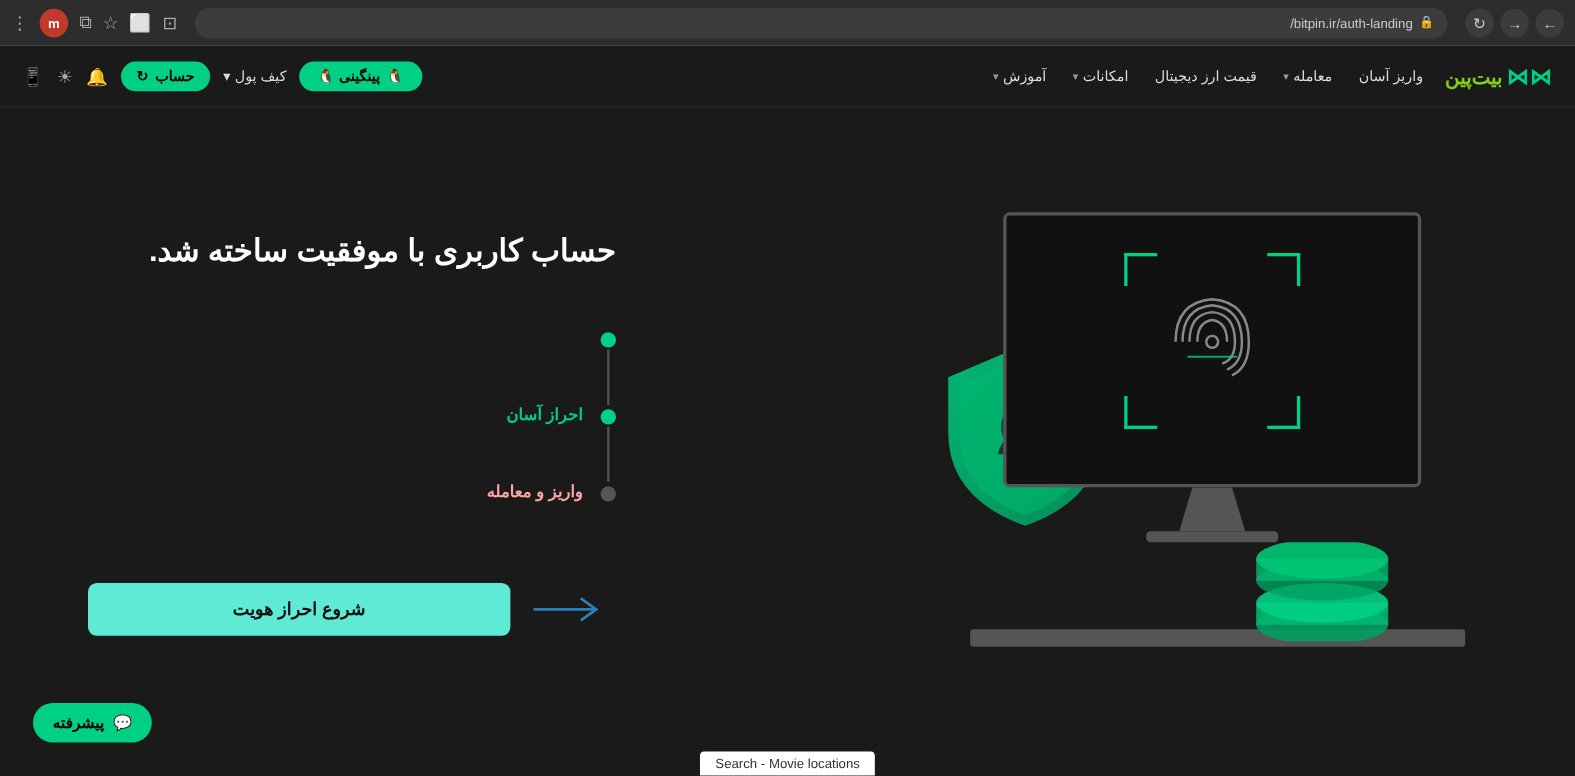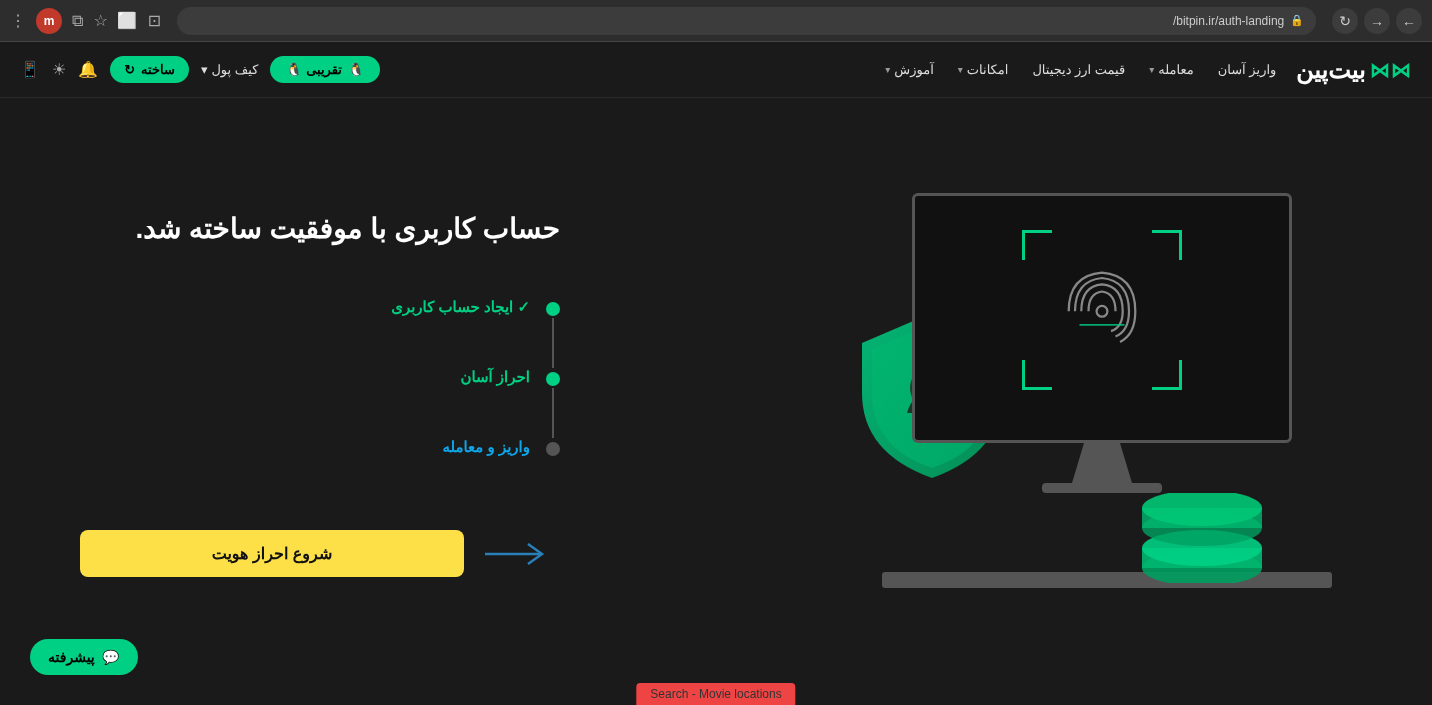--- a/index.html
+++ b/index.html
@@ -92,21 +92,21 @@
     }
     .logo {
       color: #00d084;
       font-size: 22px;
       font-weight: bold;
       letter-spacing: 1px;
       display: flex;
       align-items: center;
       gap: 4px;
     }
-    .logo-text { color: #ffffff; font-size: 24px; }
+    .logo-text { color: #84cc16; font-size: 18px; }
     .nav-links {
       display: flex;
       align-items: center;
       gap: 24px;
       direction: rtl;
     }
     .nav-link {
       color: #ddd;
       font-size: 13px;
       cursor: pointer;
@@ -318,37 +318,37 @@
       flex: 1;
       padding-bottom: 30px;
       text-align: right;
     }
     .step-title {
       font-size: 15px;
       font-weight: bold;
       margin-bottom: 4px;
     }
     .step-title.green { color: #00d084; }
-    .step-title.white { color: #0ea5e9; }
+    .step-title.white { color: #fca5a5; }
     .step-subtitle {
       font-size: 12px;
       color: #888;
       line-height: 1.6;
     }
 
     
     .cta-container {
       display: flex;
       align-items: center;
       gap: 16px;
       margin-bottom: 20px;
       direction: rtl;
     }
     .start-btn {
-      background: #fde047;
+      background: #5eead4;
       color: #111;
       border: none;
       border-radius: 8px;
       padding: 14px 0;
       font-size: 16px;
       font-weight: bold;
       cursor: pointer;
       flex: 1;
       text-align: center;
     }
@@ -378,21 +378,21 @@
       align-items: center;
       gap: 8px;
     }
 
     
     .tooltip-bar {
       position: fixed;
       bottom: 0;
       left: 50%;
       transform: translateX(-50%);
-      background: #ef4444;
+      background: #ffffff;
       color: #333;
       padding: 4px 14px;
       font-size: 12px;
       border-radius: 4px 4px 0 0;
       white-space: nowrap;
     }
   </style>
 </head>
 <body>
 
@@ -428,28 +428,28 @@
       <span class="nav-link">واریز آسان</span>
       <span class="nav-link">معامله <span class="arrow">▾</span></span>
       <span class="nav-link">قیمت ارز دیجیتال</span>
       <span class="nav-link">امکانات <span class="arrow">▾</span></span>
       <span class="nav-link">آموزش <span class="arrow">▾</span></span>
     </div>
   </div>
   <div class="navbar-left">
     <button class="pinghini-btn">
       <span>🐧</span>
-      <span>تقریبی 🐧</span>
+      <span>پینگینی 🐧</span>
     </button>
     <span class="kif-pol">
       <span>کیف پول</span>
       <span class="arrow">▾</span>
     </span>
     <button class="varize-btn">
-      <span>ساخته</span>
+      <span>حساب</span>
       <span>↻</span>
     </button>
     <button class="icon-btn">🔔</button>
     <button class="icon-btn">☀</button>
     <button class="icon-btn">📱</button>
   </div>
 </nav>
 
 <div class="main-content">
 
@@ -519,25 +519,20 @@
 
     <h1 class="page-title">حساب کاربری با موفقیت ساخته شد.</h1>
 
     <div class="steps">
 
       <div class="step">
         <div class="step-line-container">
           <div class="step-dot active"></div>
           <div class="step-connector"></div>
         </div>
-        <div class="step-info">
-          <div class="step-title green">
-            ✓ ایجاد حساب کاربری
-          </div>
-        </div>
       </div>
 
       <div class="step">
         <div class="step-line-container">
           <div class="step-dot active" style="background:#00d084;"></div>
           <div class="step-connector"></div>
         </div>
         <div class="step-info">
           <div class="step-title green">احراز آسان</div>
         </div>

